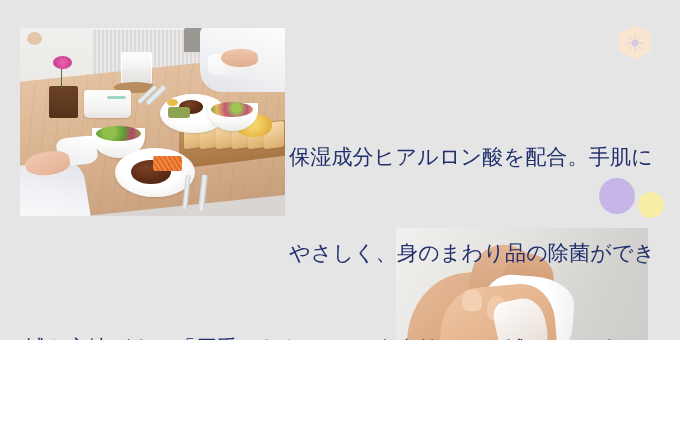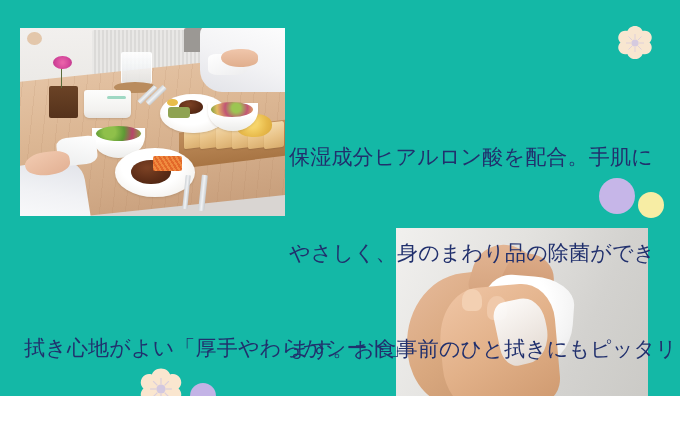--- a/index.html
+++ b/index.html
@@ -9,22 +9,22 @@
   }
   body {
     width: 680px;
     height: 421px;
     overflow: hidden;
     font-family: "Liberation Sans", "DejaVu Sans", sans-serif;
   }
   #banner {
     position: relative;
     width: 680px;
-    height: 396px;
-    background: #14b8a6;
+    height: 340px;
+    background: #e5e5e5;
     overflow: hidden;
   }
 
   
   .deco {
     position: absolute;
     pointer-events: none;
   }
   .deco-circle {
     border-radius: 50%;

